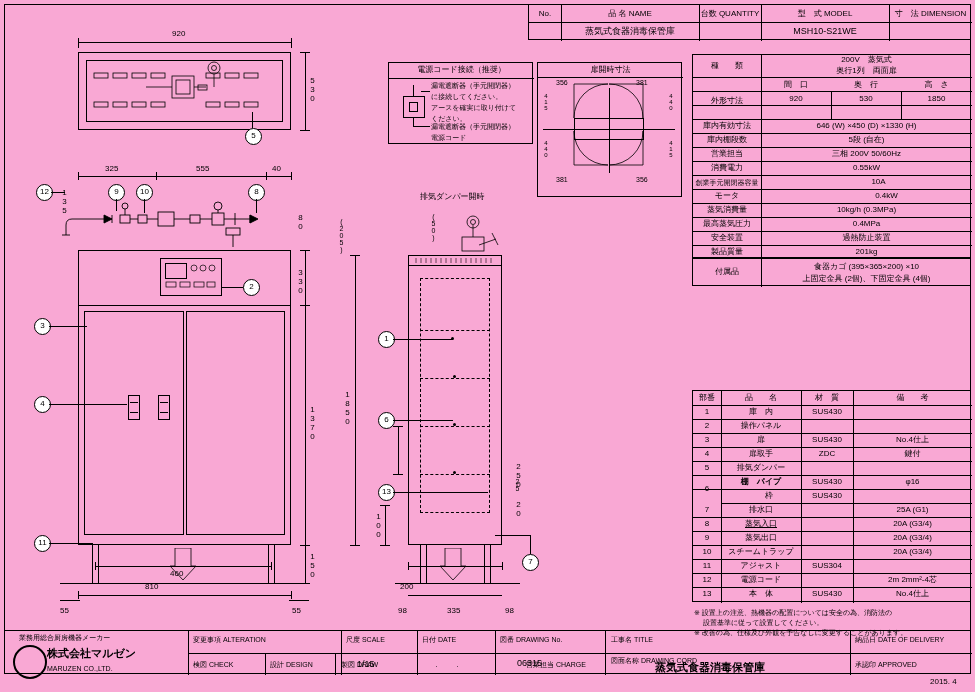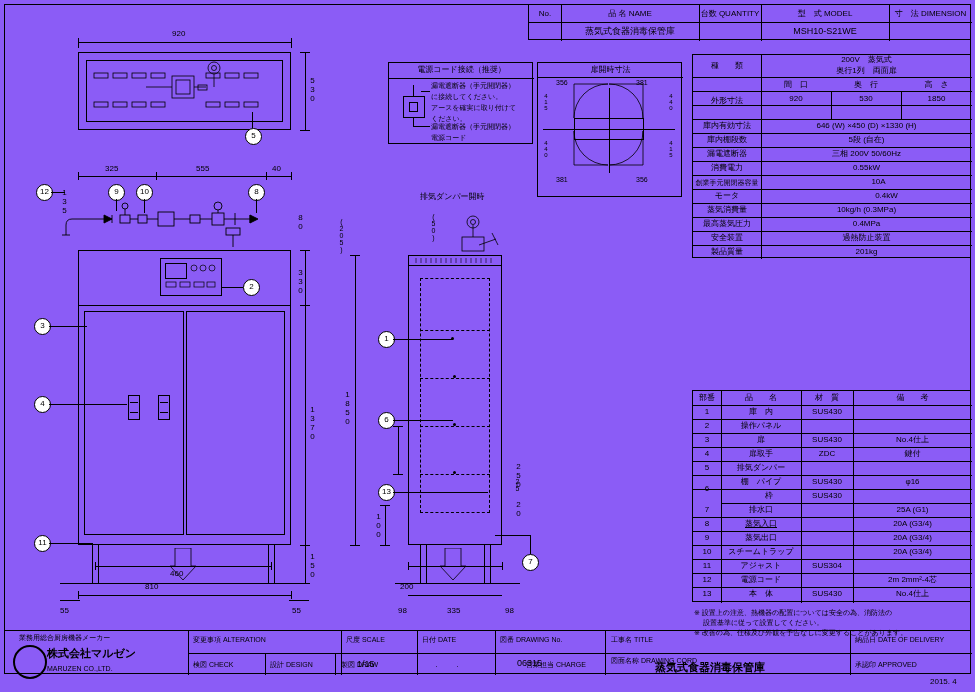--- a/index.html
+++ b/index.html
@@ -1,17 +1,17 @@
 <!DOCTYPE html>
 <html><head>
 <meta charset="utf-8">
 <style>
   html,body{margin:0;padding:0;background:#fff;}
   body{font-family:"Liberation Sans","DejaVu Sans",sans-serif;color:#000;}
-  #sheet{position:relative;width:975px;height:692px;background:#8b5cf6;overflow:hidden;}
+  #sheet{position:relative;width:975px;height:692px;background:#f9a8d4;overflow:hidden;}
   .bd{position:absolute;box-sizing:border-box;border:1px solid #000;}
   .ln{position:absolute;background:#000;}
   .hl{height:1px;}
   .vl{width:1px;}
   .tx{position:absolute;white-space:nowrap;line-height:1;}
   .ctr{text-align:center;}
   .vert{writing-mode:vertical-rl;text-orientation:upright;letter-spacing:0px;}
   .sm{font-size:8px;}
   .xs{font-size:7px;}
   .md{font-size:9px;}
@@ -74,21 +74,21 @@
     <div class="tx sm ctr" style="left:68px;top:40px;width:70px;">920</div>
     <div class="tx sm ctr" style="left:138px;top:40px;width:70px;">530</div>
     <div class="tx sm ctr" style="left:208px;top:40px;width:71px;">1850</div>
 
     <div class="tx sm ctr" style="left:0;top:67px;width:68px;">庫内有効寸法</div>
     <div class="tx sm ctr" style="left:68px;top:67px;width:211px;">646 (W) ×450 (D) ×1330 (H)</div>
 
     <div class="tx sm ctr" style="left:0;top:81px;width:68px;">庫内棚段数</div>
     <div class="tx sm ctr" style="left:68px;top:81px;width:211px;">5段 (自在)</div>
 
-    <div class="tx sm ctr" style="left:0;top:95px;width:68px;">漏電遮断器</div>
+    <div class="tx sm ctr" style="left:0;top:95px;width:68px;">営業担当</div>
     <div class="tx sm ctr" style="left:68px;top:95px;width:211px;">三相  200V  50/60Hz</div>
 
     <div class="tx sm ctr" style="left:0;top:109px;width:68px;">消費電力</div>
     <div class="tx sm ctr" style="left:68px;top:109px;width:211px;">0.55kW</div>
 
     <div class="tx xs ctr" style="left:0;top:124px;width:68px;">創業手元開閉器容量</div>
     <div class="tx sm ctr" style="left:68px;top:123px;width:211px;margin-left:12px;">10A</div>
 
     <div class="tx sm ctr" style="left:0;top:137px;width:68px;">モータ</div>
     <div class="tx sm ctr" style="left:68px;top:137px;width:211px;margin-left:20px;">0.4kW</div>
@@ -100,20 +100,26 @@
     <div class="tx sm ctr" style="left:68px;top:165px;width:211px;">0.4MPa</div>
 
     <div class="tx sm ctr" style="left:0;top:179px;width:68px;">安全装置</div>
     <div class="tx sm ctr" style="left:68px;top:179px;width:211px;">過熱防止装置</div>
 
     <div class="ln hl" style="left:0;top:190px;width:279px;"></div>
     <div class="tx sm ctr" style="left:0;top:193px;width:68px;">製品質量</div>
     <div class="tx sm ctr" style="left:68px;top:193px;width:211px;">201kg</div>
   </div>
 
+  <div class="bd" style="left:692px;top:258px;width:279px;height:28px;">
+    <div class="ln vl" style="left:68px;top:0;height:28px;"></div>
+    <div class="tx sm ctr" style="left:0;top:9px;width:68px;">付属品</div>
+    <div class="tx sm ctr" style="left:68px;top:4px;width:211px;">食器カゴ (395×365×200) ×10</div>
+    <div class="tx sm ctr" style="left:68px;top:16px;width:211px;">上固定金具 (2個)、下固定金具 (4個)</div>
+  </div>
 
   <div class="bd" style="left:692px;top:390px;width:279px;height:212px;">
     <div class="ln vl" style="left:28px;top:0;height:212px;"></div>
     <div class="ln vl" style="left:108px;top:0;height:212px;"></div>
     <div class="ln vl" style="left:160px;top:0;height:212px;"></div>
     <div class="ln hl" style="left:0;top:14px;width:279px;"></div>
     <div class="ln hl" style="left:0;top:28px;width:279px;"></div>
     <div class="ln hl" style="left:0;top:42px;width:279px;"></div>
     <div class="ln hl" style="left:0;top:56px;width:279px;"></div>
     <div class="ln hl" style="left:0;top:70px;width:279px;"></div>
@@ -151,21 +157,21 @@
     <div class="tx sm ctr" style="left:28px;top:59px;width:80px;">扉取手</div>
     <div class="tx sm ctr" style="left:108px;top:59px;width:52px;">ZDC</div>
     <div class="tx sm ctr" style="left:160px;top:59px;width:119px;text-align:center;">鍵付</div>
 
     <div class="tx sm ctr" style="left:0;top:73px;width:28px;">5</div>
     <div class="tx sm ctr" style="left:28px;top:73px;width:80px;">排気ダンパー</div>
     <div class="tx sm ctr" style="left:108px;top:73px;width:52px;"></div>
     <div class="tx sm ctr" style="left:160px;top:73px;width:119px;"></div>
 
     <div class="tx sm ctr" style="left:0;top:94px;width:28px;">6</div>
-    <div class="tx sm ctr" style="left:28px;top:87px;width:80px;">棚　パイプ</div>
+    <div class="tx sm ctr" style="left:28px;top:87px;width:80px;font-weight:bold;">棚　パイプ</div>
     <div class="tx sm ctr" style="left:108px;top:87px;width:52px;">SUS430</div>
     <div class="tx sm ctr" style="left:160px;top:87px;width:119px;">φ16</div>
     <div class="tx sm ctr" style="left:28px;top:101px;width:80px;">　　枠</div>
     <div class="tx sm ctr" style="left:108px;top:101px;width:52px;">SUS430</div>
 
     <div class="tx sm ctr" style="left:0;top:115px;width:28px;">7</div>
     <div class="tx sm ctr" style="left:28px;top:115px;width:80px;">排水口</div>
     <div class="tx sm ctr" style="left:160px;top:115px;width:119px;">25A (G1)</div>
 
     <div class="tx sm ctr" style="left:0;top:129px;width:28px;">8</div>

